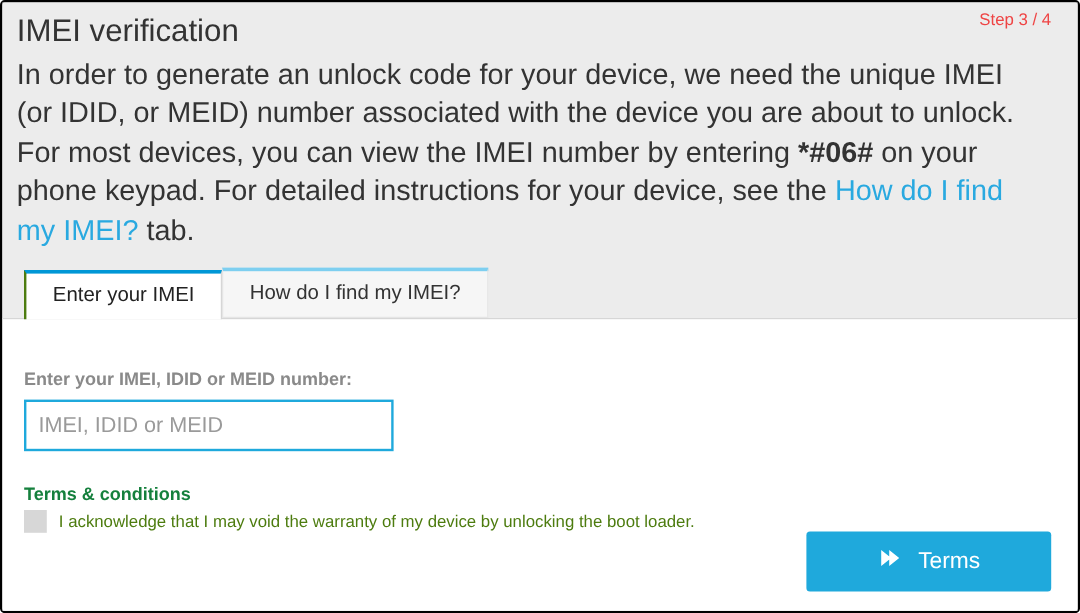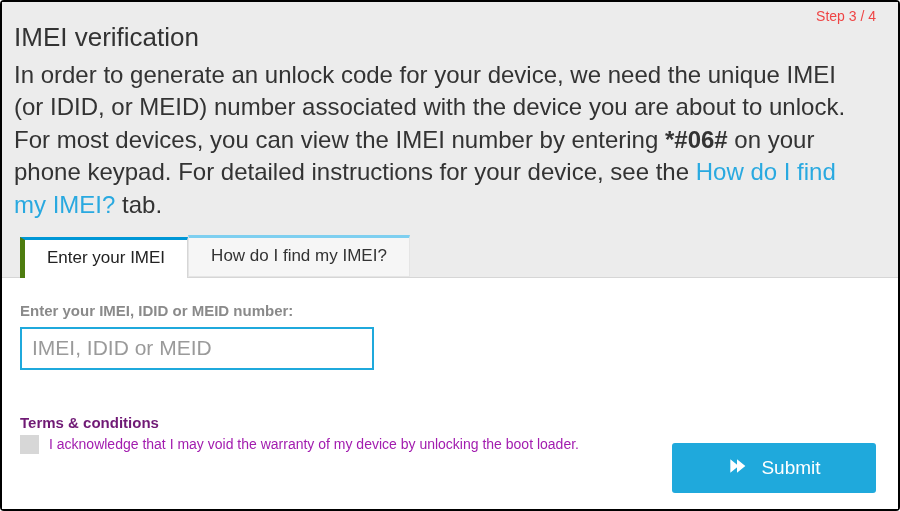--- a/index.html
+++ b/index.html
@@ -15,21 +15,21 @@
     width: 900px;
     height: 511px;
     border: 2px solid #000;
     border-radius: 4px;
     position: relative;
     display: flex;
     flex-direction: column;
   }
   .header {
     background: #ececec;
-    padding: 18px 18px 0 12px;
+    padding: 6px 18px 0 12px;
   }
   .step-indicator {
     position: absolute;
     top: 6px;
     right: 22px;
     font-size: 14px;
     color: #ef4444;
   }
   .page-title {
     font-size: 26px;
@@ -58,61 +58,61 @@
     border-top: 3px solid transparent;
     padding: 8px 22px 10px 22px;
     font-size: 17px;
     color: #222;
     cursor: pointer;
     position: relative;
   }
   .tab.active {
     border-top: 3px solid #0097d6;
     background: #fff;
-    border-left: 5px solid #4d7c0f;
+    border-left: 2px solid #4d7c0f;
     border-right: 1px solid #d6d6d6;
     margin-bottom: -1px;
     z-index: 2;
   }
   .tab.inactive {
     border-top: 3px solid #7ecff0;
     background: #f6f6f6;
     border-left: 1px solid #e5e5e5;
     border-right: 1px solid #e5e5e5;
     border-bottom: 1px solid #e5e5e5;
     color: #333;
   }
   .panel {
     flex: 1;
     background: #fff;
     border-top: 1px solid #d6d6d6;
-    padding: 24px 18px 0 18px;
+    padding: 42px 18px 0 18px;
     position: relative;
   }
   .field-label {
     color: #8a8a8a;
     font-size: 15px;
     font-weight: 600;
     margin-bottom: 8px;
   }
   .imei-input {
-    width: 354px;
+    width: 308px;
     height: 43px;
     border: 2px solid #1fa9dc;
-    font-size: 21px;
+    font-size: 18px;
     padding: 4px 10px;
     color: #555;
     outline: none;
   }
   .imei-input::placeholder { color: #9a9a9a; }
   .tc-heading {
-    color: #701a75;
+    color: #15803d;
     font-size: 15px;
     font-weight: 700;
-    margin-top: 44px;
+    margin-top: 28px;
     margin-bottom: 4px;
   }
   .tc-row {
     display: flex;
     align-items: flex-start;
     gap: 10px;
     margin-bottom: 28px;
     max-width: 830px;
   }
   .tc-check {
@@ -120,21 +120,21 @@
     -webkit-appearance: none;
     width: 19px;
     height: 19px;
     background: #d7d7d7;
     border: none;
     cursor: pointer;
     flex: 0 0 19px;
     margin: 0;
   }
   .tc-text {
-    color: #a21caf;
+    color: #4d7c0f;
     font-size: 14px;
     line-height: 1.3;
   }
   .submit-btn {
     position: absolute;
     right: 22px;
     bottom: 16px;
     width: 204px;
     height: 50px;
     background: #1fa9dc;
@@ -182,17 +182,17 @@
       <span class="tc-text">I acknowledge that I may void the warranty of my device by unlocking the boot loader.</span>
     </label>
 
 
     <button class="submit-btn">
       <span>
         <svg viewBox="0 0 24 24">
             <path d="M4 4 L14 12 L4 20 Z M12 4 L22 12 L12 20 Z" fill="#fff"></path>
           </svg>
       </span>
-      <span>Submit</span>
+      <span>Terms</span>
     </button>
 
   </div>
 </div>
 
 </body></html>

